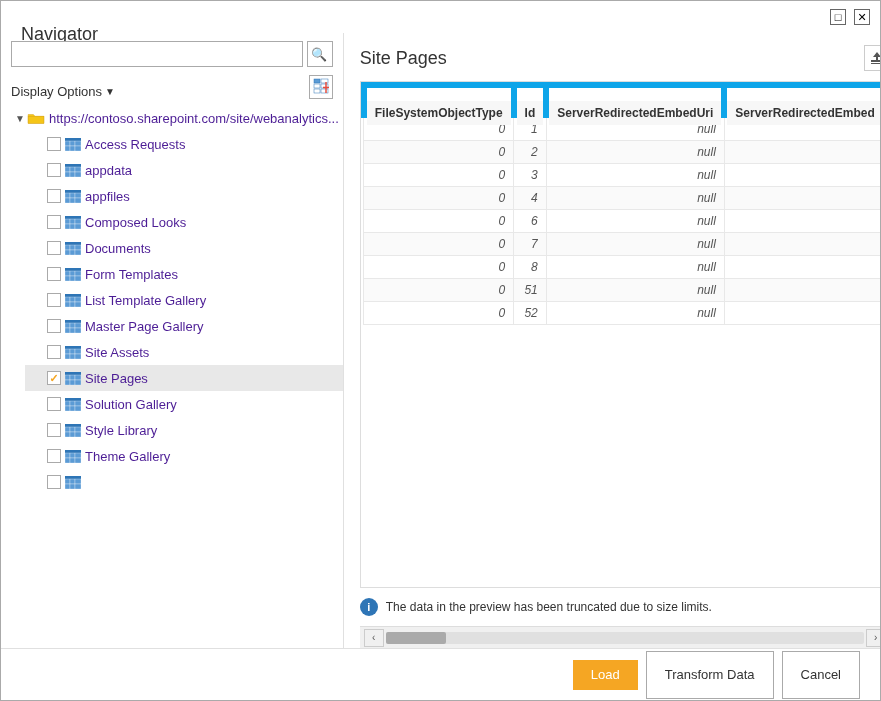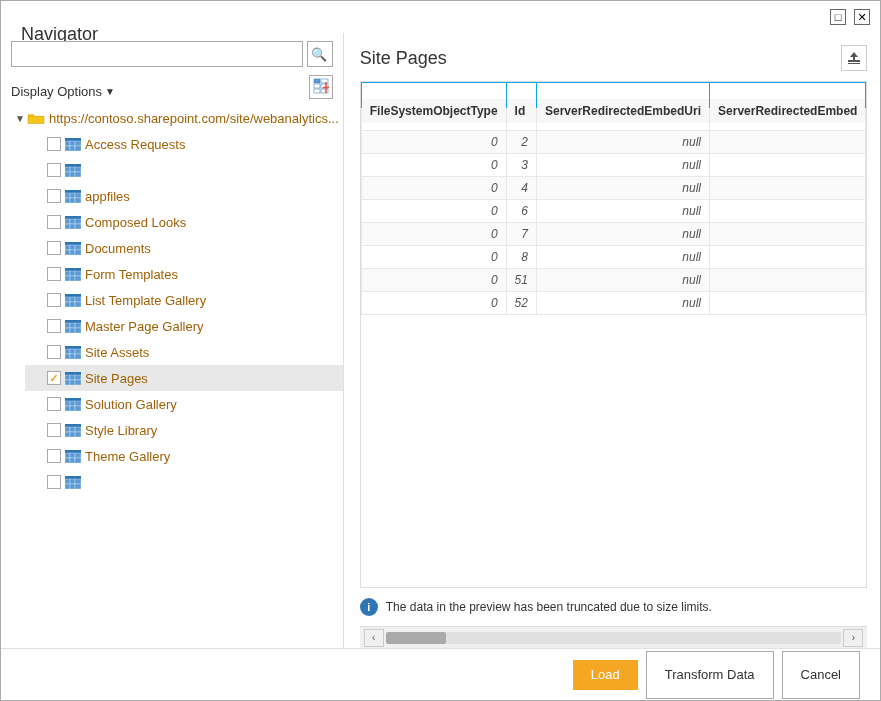--- a/index.html
+++ b/index.html
@@ -179,21 +179,21 @@
       width: 16px;
       height: 14px;
       flex-shrink: 0;
       margin-right: 4px;
       display: flex;
       align-items: center;
       justify-content: center;
     }
     .tree-label {
       font-size: 13px;
-      color: #a16207;
+      color: #4c1d95;
       flex: 1;
       white-space: nowrap;
       overflow: hidden;
       text-overflow: ellipsis;
     }
     .tree-children {
       padding-left: 16px;
     }
     
     .right-panel {
@@ -230,21 +230,21 @@
       overflow: auto;
       border: 1px solid #ddd;
     }
     .data-table {
       width: 100%;
       border-collapse: collapse;
       font-size: 12px;
     }
     .data-table th {
       background: #f7f7f7;
-      border: 1px solid #0ea5e9;
+      border: 6px solid #0ea5e9;
       padding: 5px 8px;
       text-align: left;
       font-weight: 600;
       white-space: nowrap;
       color: #333;
       position: sticky;
       top: 16px;
     }
     .data-table td {
       border: 1px solid #e8e8e8;
@@ -432,20 +432,21 @@
                 <svg width="16" height="13" viewBox="0 0 16 13">
                   <rect x="0" y="0" width="16" height="3" fill="#2e75b6"></rect>
                   <rect x="0" y="3" width="5" height="5" fill="#5b9bd5" stroke="#fff" stroke-width="0.3"></rect>
                   <rect x="5" y="3" width="5" height="5" fill="#5b9bd5" stroke="#fff" stroke-width="0.3"></rect>
                   <rect x="10" y="3" width="6" height="5" fill="#5b9bd5" stroke="#fff" stroke-width="0.3"></rect>
                   <rect x="0" y="8" width="5" height="5" fill="#5b9bd5" stroke="#fff" stroke-width="0.3"></rect>
                   <rect x="5" y="8" width="5" height="5" fill="#5b9bd5" stroke="#fff" stroke-width="0.3"></rect>
                   <rect x="10" y="8" width="6" height="5" fill="#5b9bd5" stroke="#fff" stroke-width="0.3"></rect>
                 </svg>
               </span>
+              <span class="tree-label">appdata</span>
             </div>
 
             <div id="item-appfiles" class="tree-node">
               <span class="tree-expand"></span>
               <div class="tree-checkbox"></div>
               <span class="tree-icon-table">
                 <svg width="16" height="13" viewBox="0 0 16 13">
                   <rect x="0" y="0" width="16" height="3" fill="#2e75b6"></rect>
                   <rect x="0" y="3" width="5" height="5" fill="#5b9bd5" stroke="#fff" stroke-width="0.3"></rect>
                   <rect x="5" y="3" width="5" height="5" fill="#5b9bd5" stroke="#fff" stroke-width="0.3"></rect>

